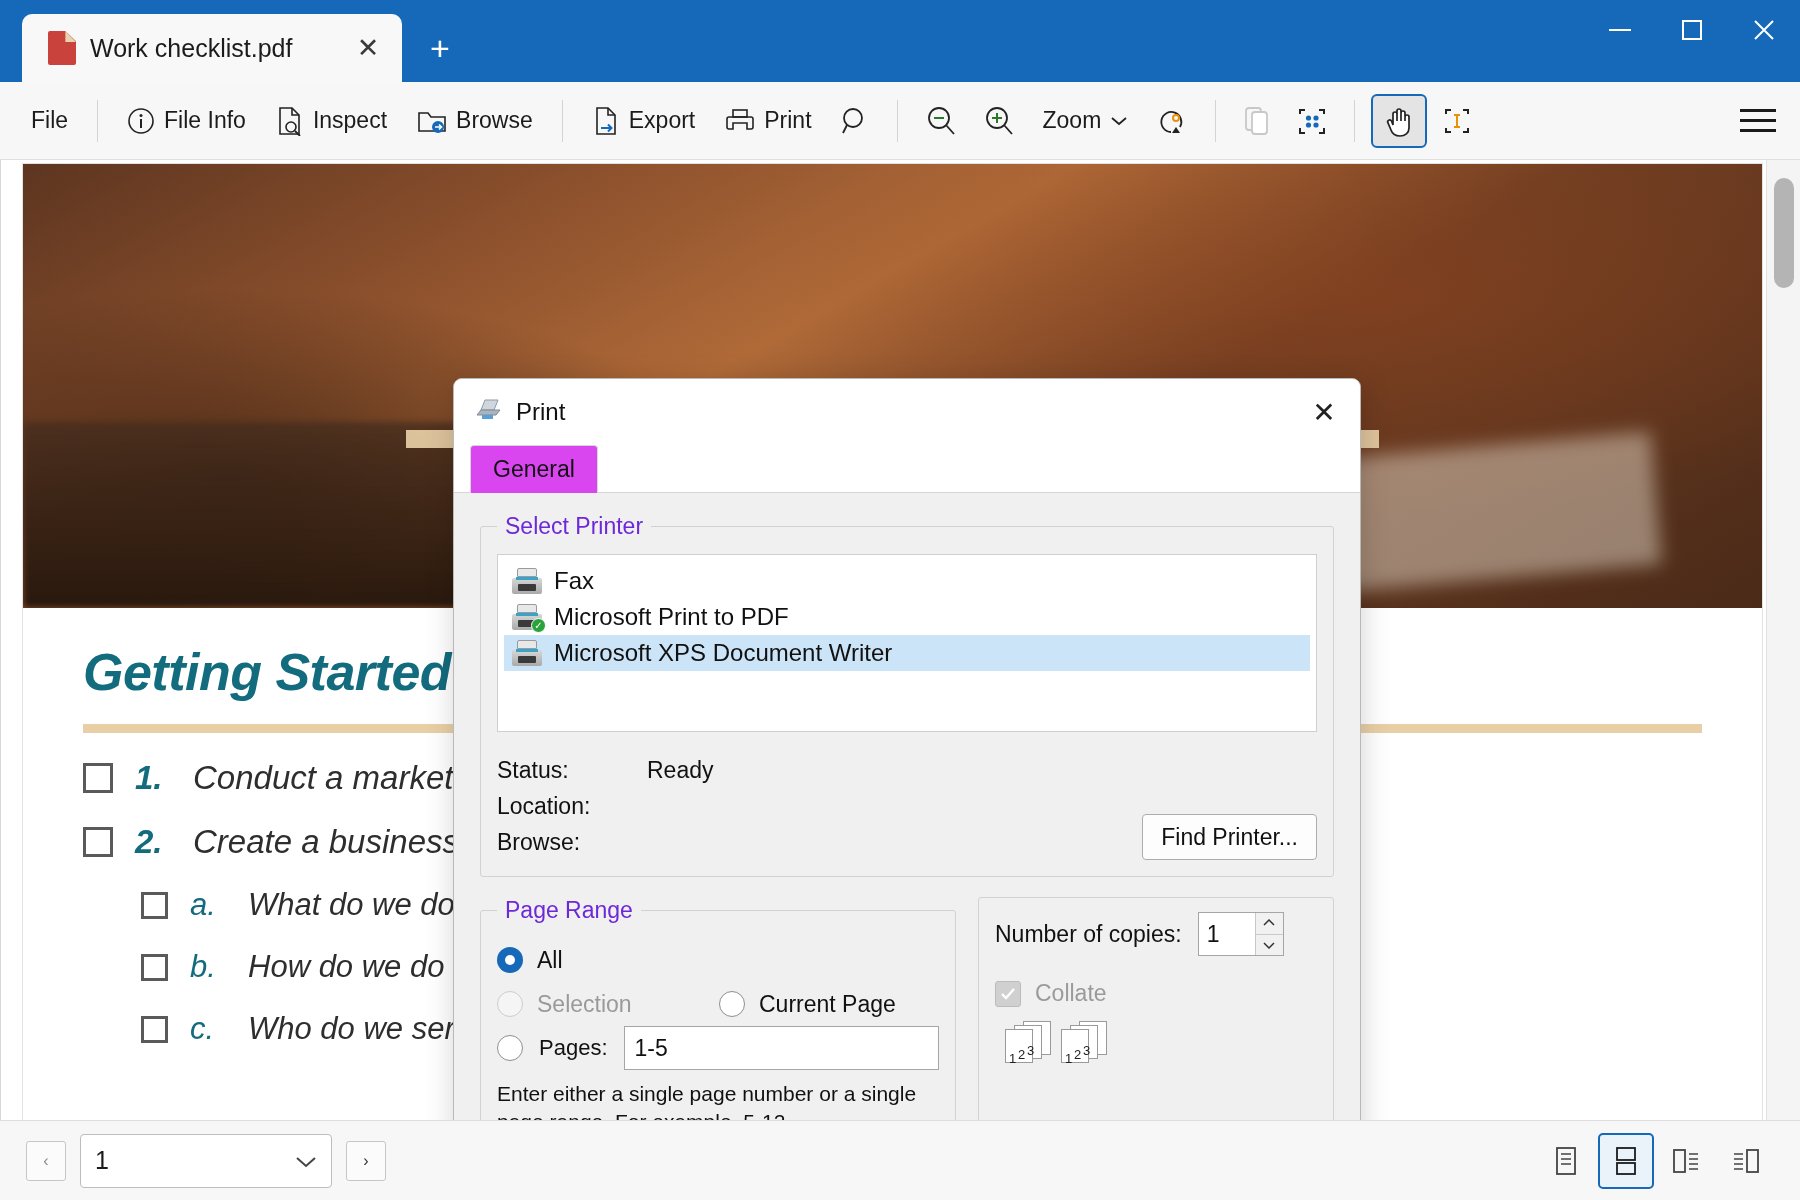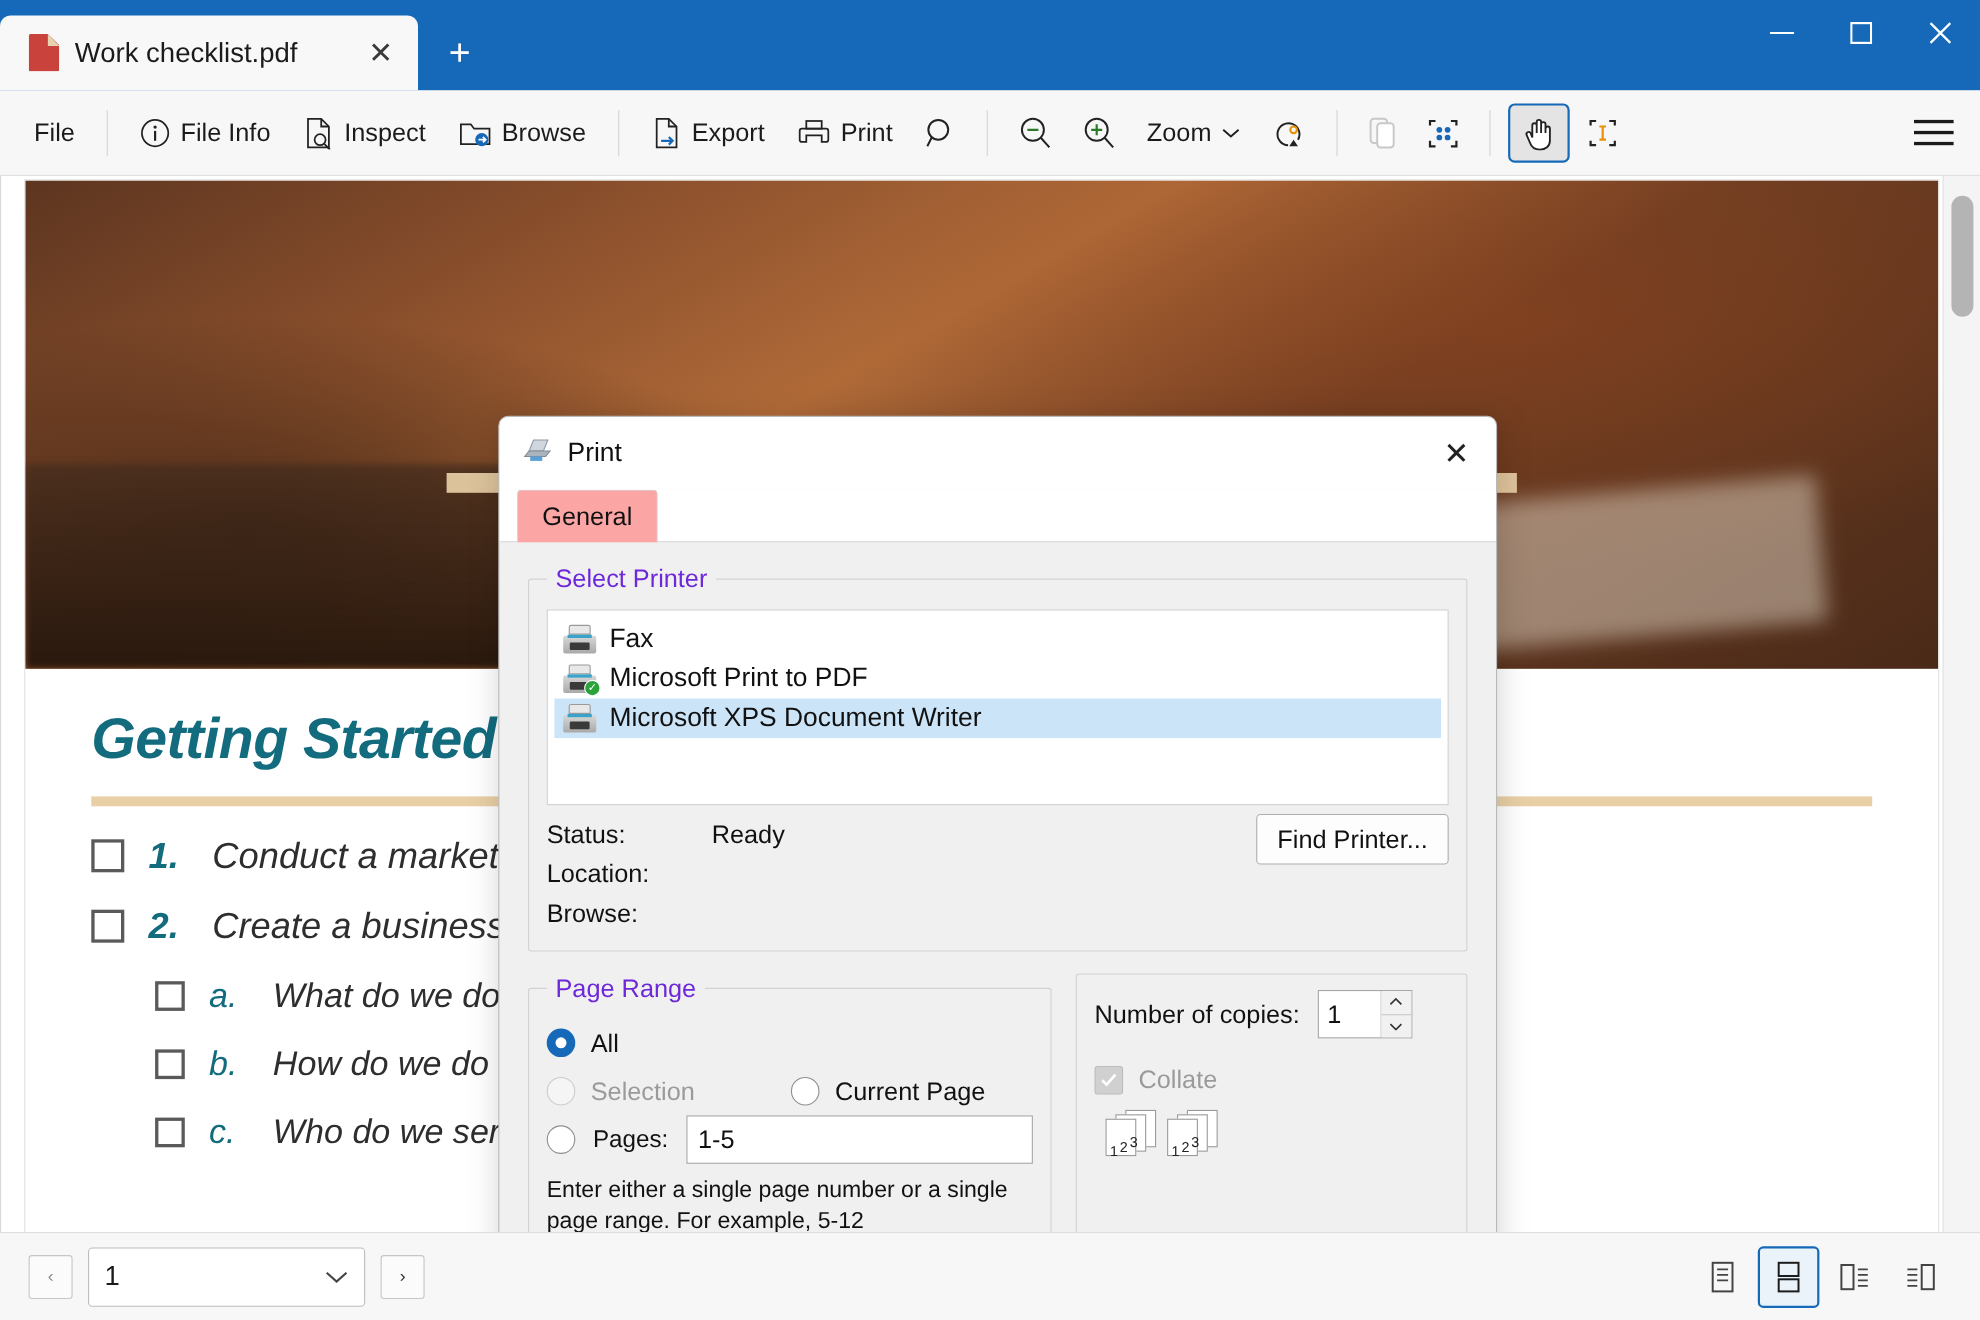--- a/index.html
+++ b/index.html
@@ -18,20 +18,21 @@
   }
 
   
   .titlebar {
     height: 82px;
     background: #1569b8;
     display: flex; align-items: flex-end;
     position: relative; flex: none;
   }
   .tab {
+    margin-left: 22px;
     width: 380px; height: 68px;
     background: #f8f8f8;
     border-radius: 10px 10px 0 0;
     display: flex; align-items: center;
     padding: 0 14px 0 26px;
     gap: 14px;
   }
   .tab-fileicon { width: 28px; height: 34px; position: relative; flex: none; }
   .tab-fileicon .sheet {
     position: absolute; inset: 0;
@@ -220,21 +221,21 @@
   .dlg-tabs {
     height: 48px; background: #ffffff;
     padding-left: 16px; display: flex; align-items: flex-end; flex: none;
     border-bottom: 1px solid #d6d6d6;
   }
   .dlg-tab {
     height: 48px; padding: 0 22px;
     display: flex; align-items: center;
     font-size: 23px; color: #111;
     border: 1px solid #d6d6d6; border-bottom: none;
-    background: #fca5a5; border-radius: 4px 4px 0 0;
+    background: #d946ef; border-radius: 4px 4px 0 0;
     position: relative; top: 1px;
   }
   .dlg-body { flex: 1; padding: 20px 26px 0 26px; }
 
   fieldset {
     border: 1px solid #d2d2d2; border-radius: 3px;
     padding: 14px 16px 16px 16px;
   }
   legend { padding: 0 8px; font-size: 23px; color: #6d28d9; }
 
@@ -257,21 +258,21 @@
   .pr-strip { position: absolute; left: 4px; top: 9px; width: 22px; height: 3px; background: #3aa3c9; }
   .pr-badge {
     position: absolute; right: -4px; bottom: -3px;
     width: 15px; height: 15px; border-radius: 50%;
     background: #2aa33a; border: 1px solid #fff;
     display: flex; align-items: center; justify-content: center;
     color: #fff; font-size: 10px; line-height: 1;
   }
 
   .status-grid {
-    margin-top: 8px; display: flex; gap: 0;
+    margin-top: 20px; display: flex; gap: 0; align-items: flex-end;
   }
   .status-left { flex: 1; }
   .status-line { display: flex; height: 36px; align-items: center; font-size: 23px; }
   .status-label { width: 150px; color: #111; }
   .status-val { color: #111; }
   .status-right { width: 340px; display: flex; flex-direction: column; gap: 12px; align-items: flex-end; }
   .ptf-row { display: flex; align-items: center; gap: 14px; width: 100%; justify-content: flex-end; }
   .cbx {
     width: 26px; height: 26px; border: 1px solid #8a8a8a;
     background: #fff; border-radius: 3px; flex: none;

